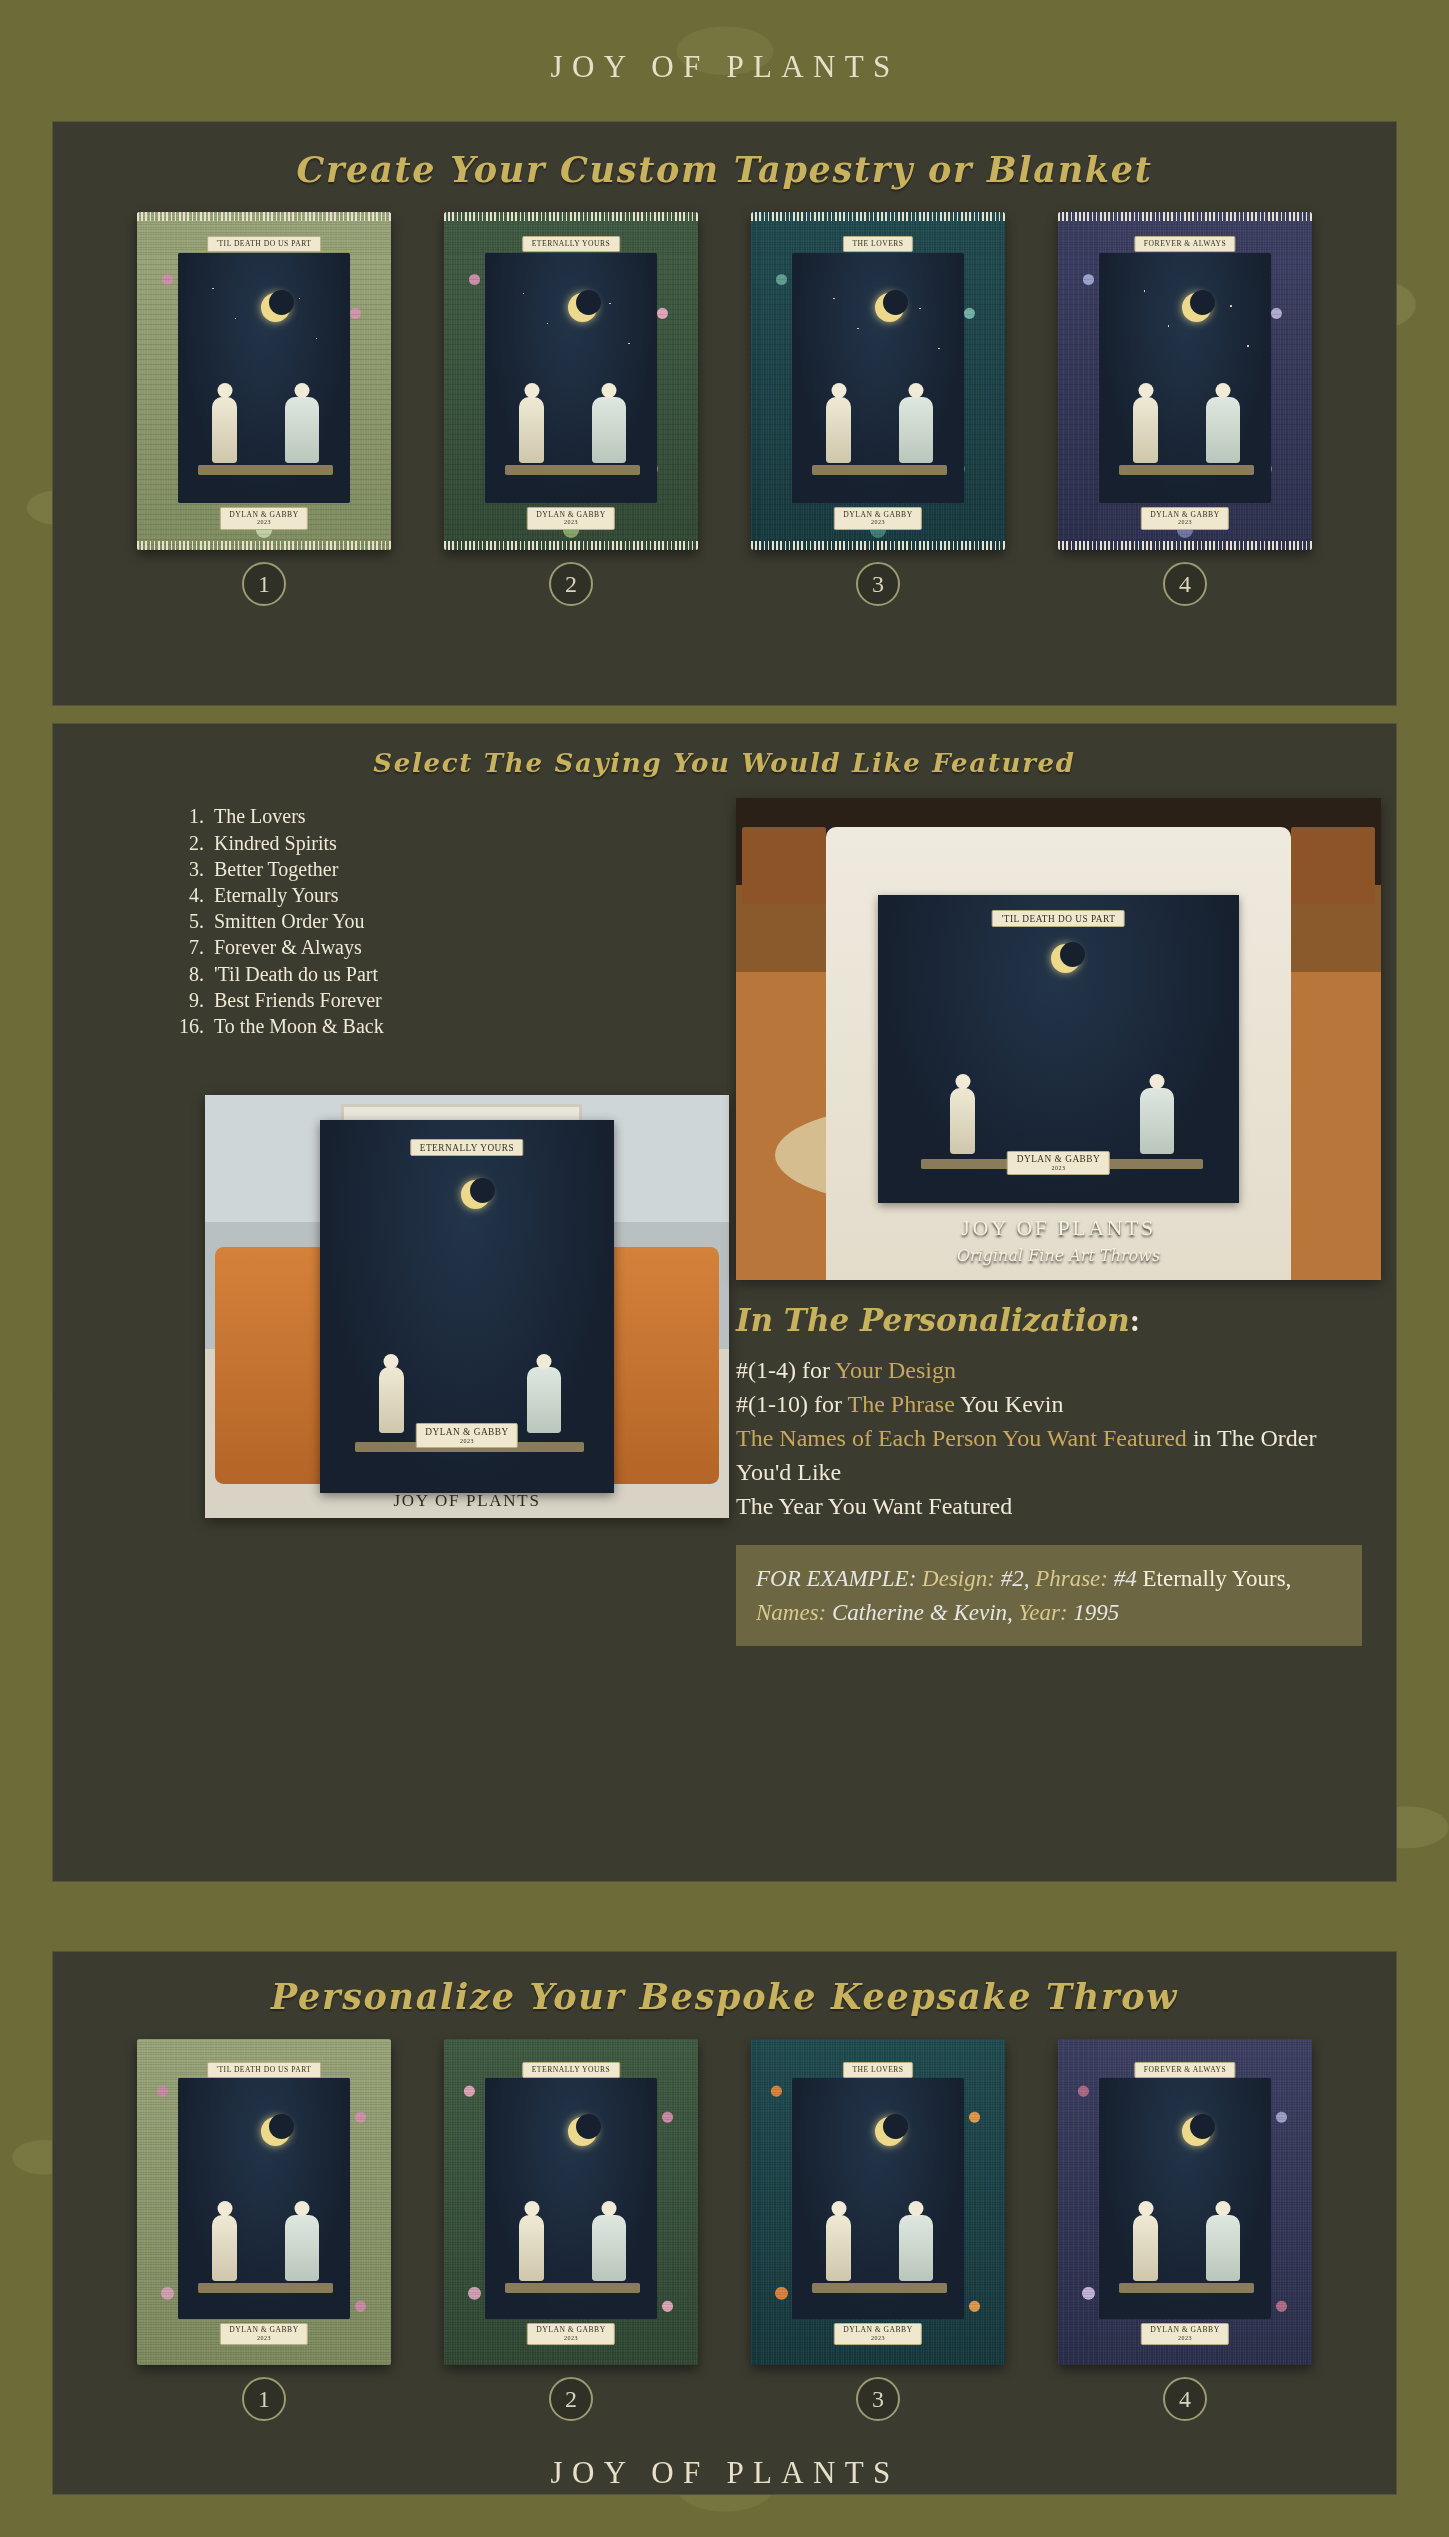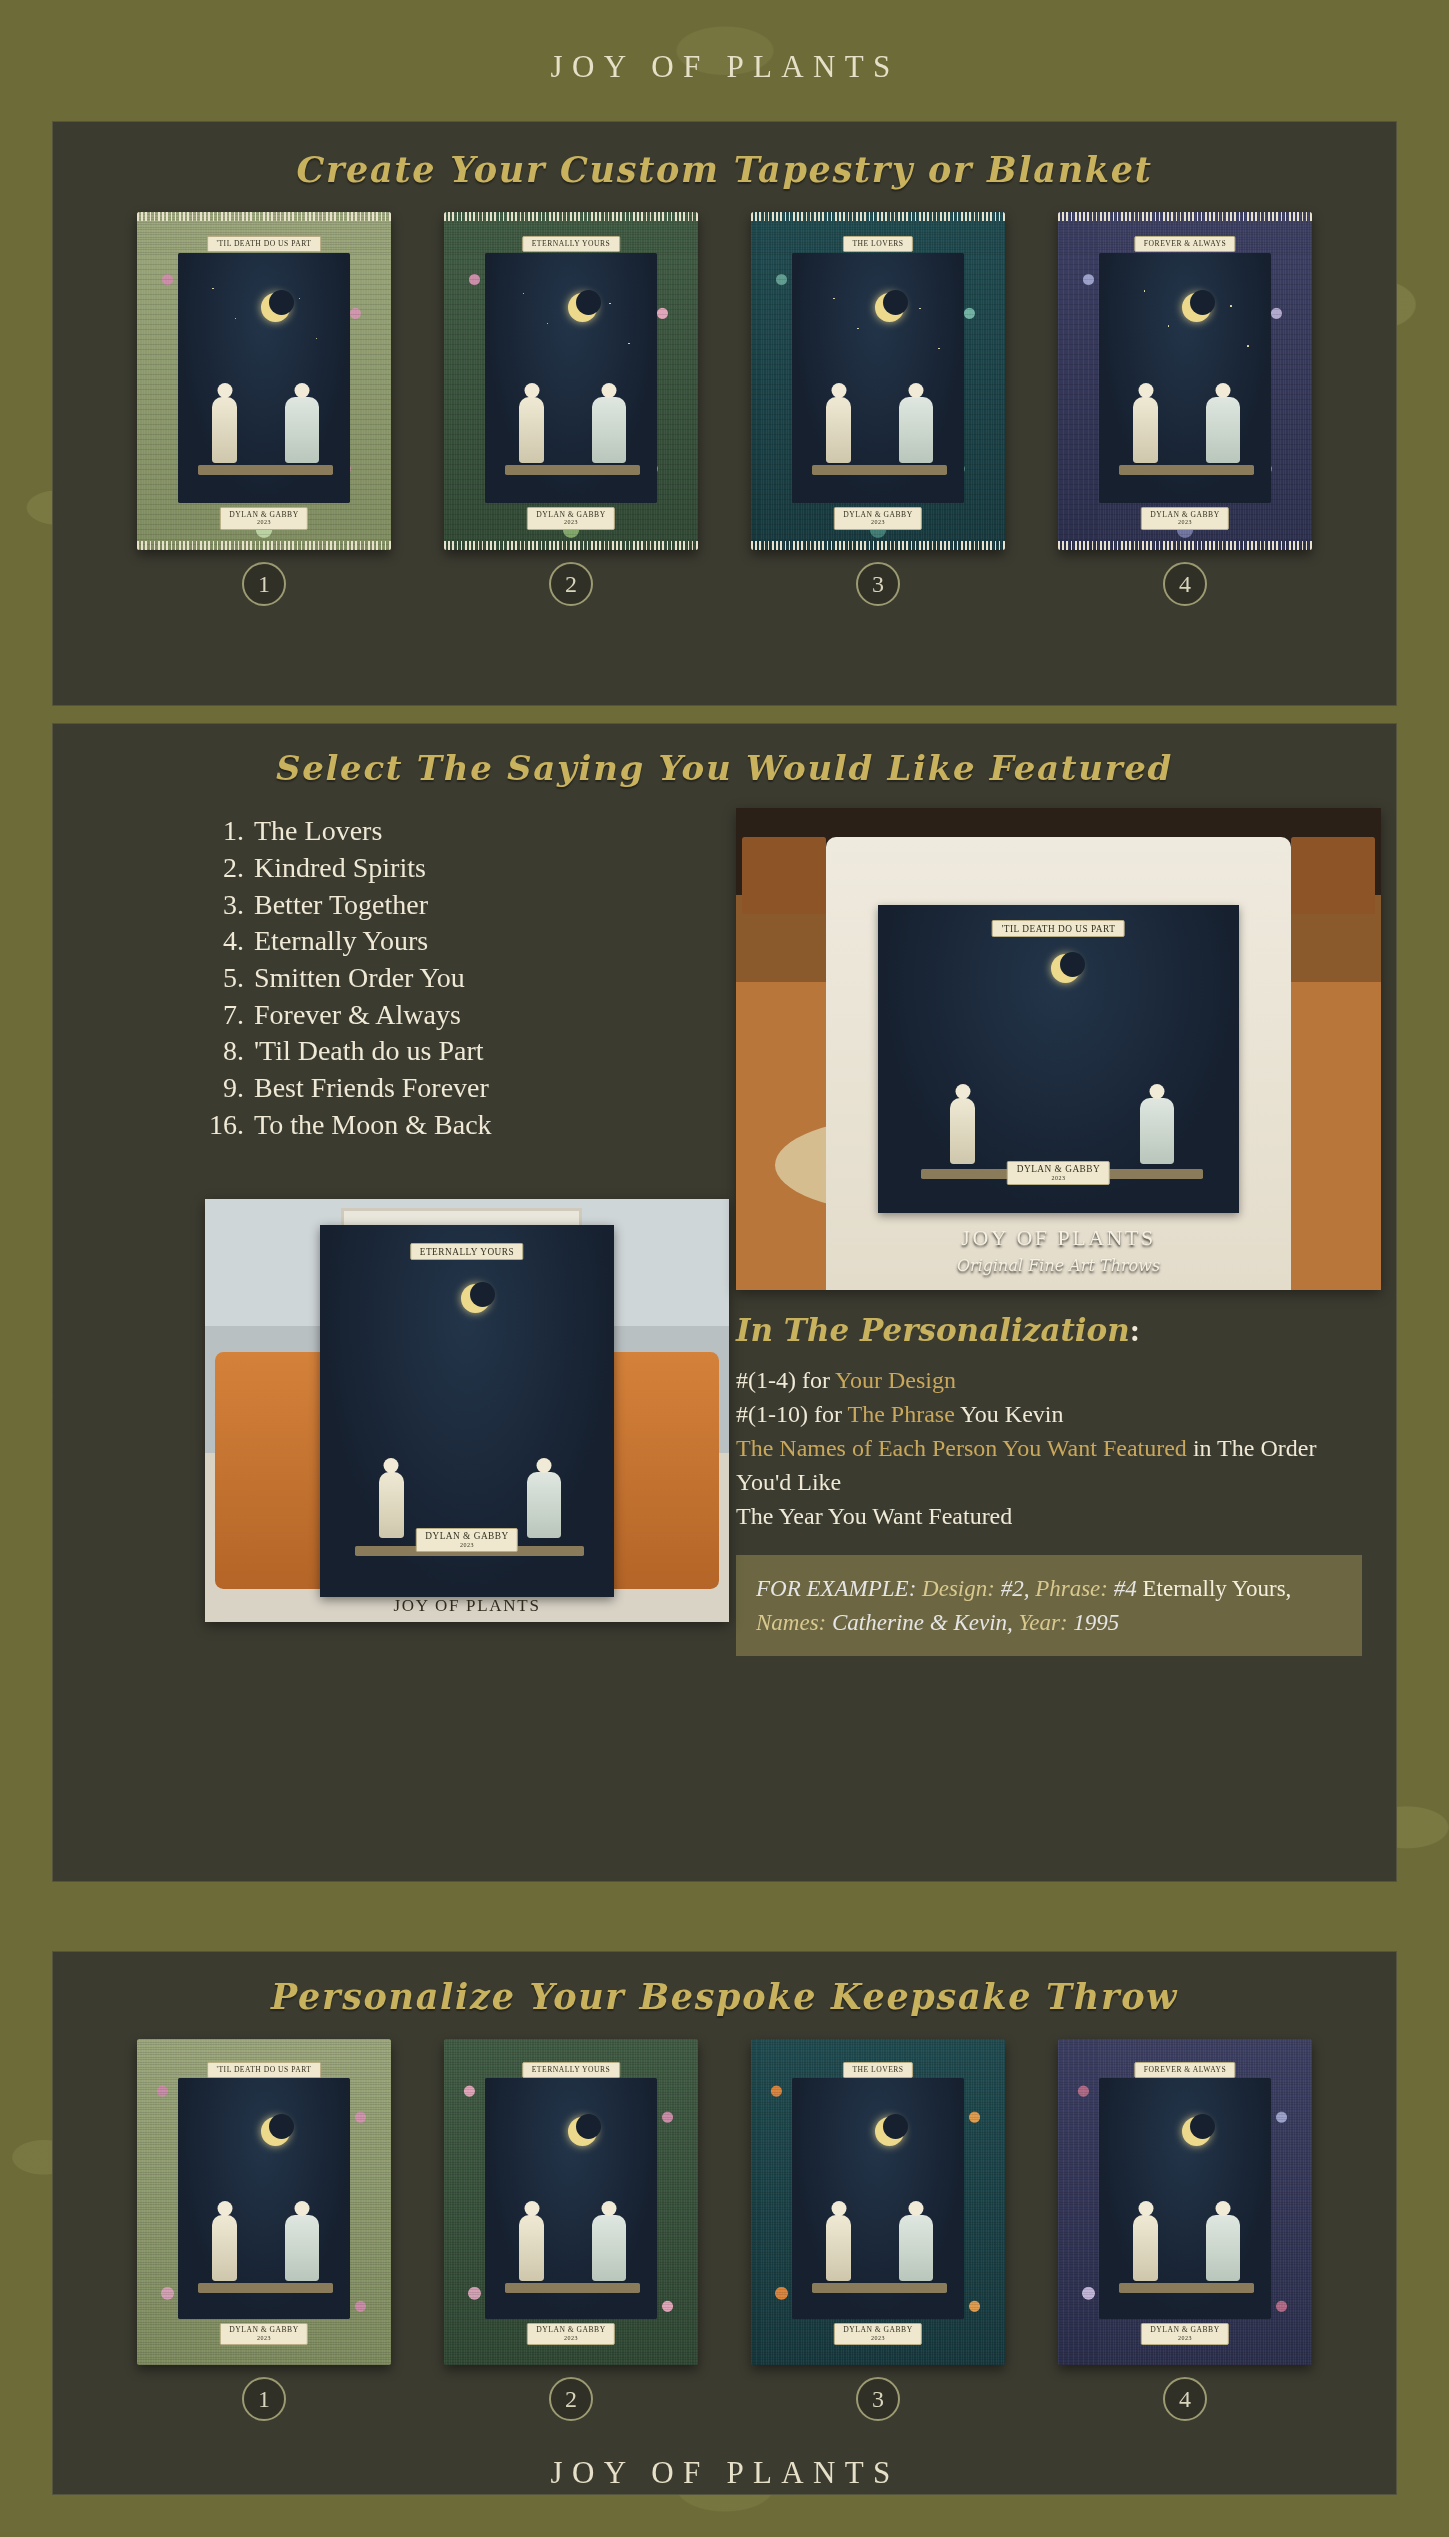--- a/index.html
+++ b/index.html
@@ -55,21 +55,21 @@
     color: #c9b25e;
     font-family: "DejaVu Serif", serif;
     font-style: italic;
     font-size: 35px;
     letter-spacing: 1.7px;
     font-weight: 700;
     text-shadow: 0 1.7px 1.7px rgba(0,0,0,0.4);
   }
   .panel-1 .script-head { margin-top: 27px; }
   .panel-3 .script-head { margin-top: 24px; }
-  .panel-2 .script-head { margin-top: 24px; font-size: 34px; }
+  .panel-2 .script-head { margin-top: 24px; font-size: 26px; }
 
   
   .row {
     display: flex;
     justify-content: center;
     gap: 36px;
     margin-top: 22px;
   }
   .tile { width: 271px; display: flex; flex-direction: column; align-items: center; }
   .blanket {
@@ -177,24 +177,23 @@
     background: rgba(0,0,0,0.18);
   }
 
   
   .p2-body { display: flex; padding: 6.8px 34px 0 34px; }
   .p2-left { width: 651px; padding-left: 76px; padding-top: 18.6px; }
   ol.saying-list { list-style: none; }
   ol.saying-list li {
     color: #efe9d6;
     font-family: "Liberation Serif", serif;
-    font-size: 28px;
+    font-size: 20px;
     line-height: 1.31;
     white-space: nowrap;
-    margin-left: 40px;
   }
   ol.saying-list li .num { display: inline-block; width: 41px; text-align: right; margin-right: 10px; }
 
   .p2-right { width: 626px; padding-top: 13.5px; }
   .photo {
     width: 645px; height: 482px;
     position: relative; overflow: hidden;
     box-shadow: 0 4.2px 12px rgba(0,0,0,0.4);
   }
   .photo .cap1, .photo .cap2 {

